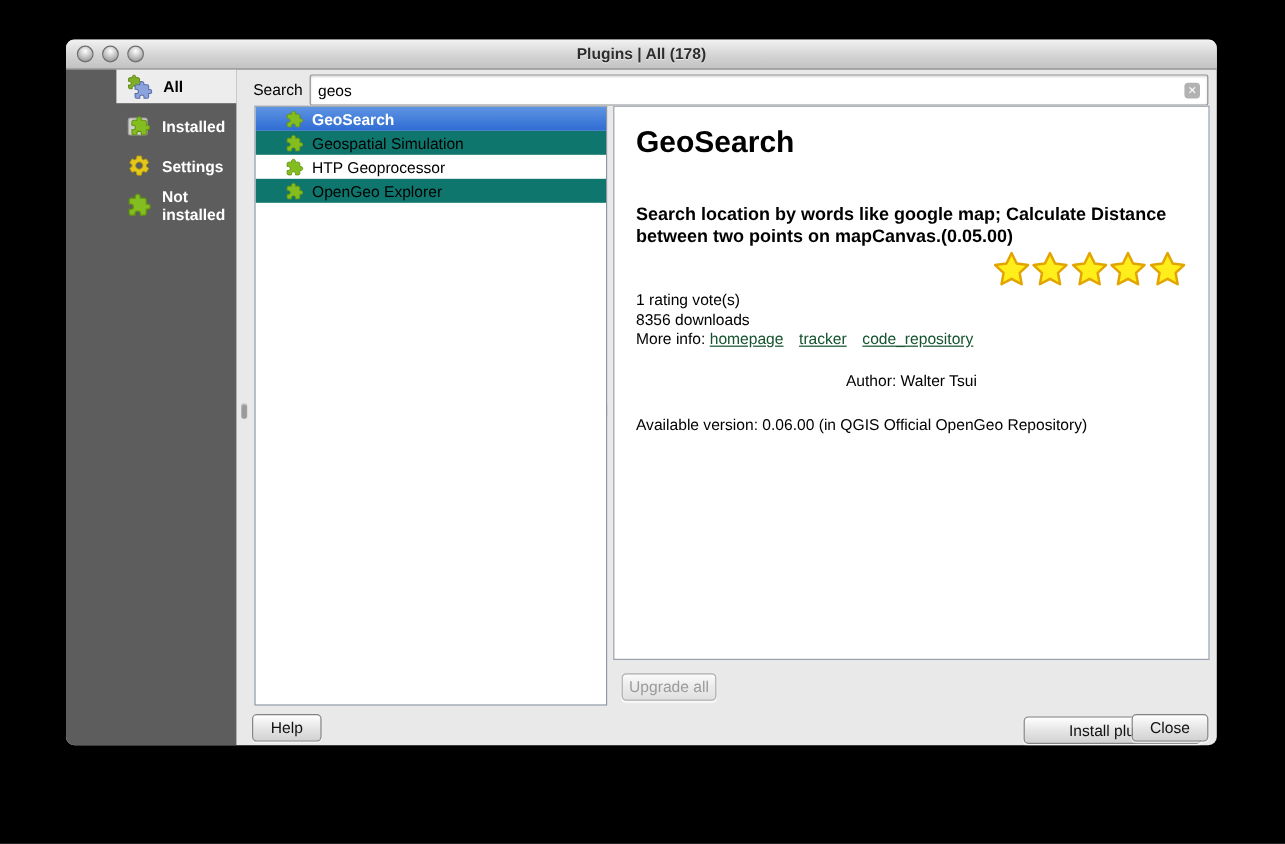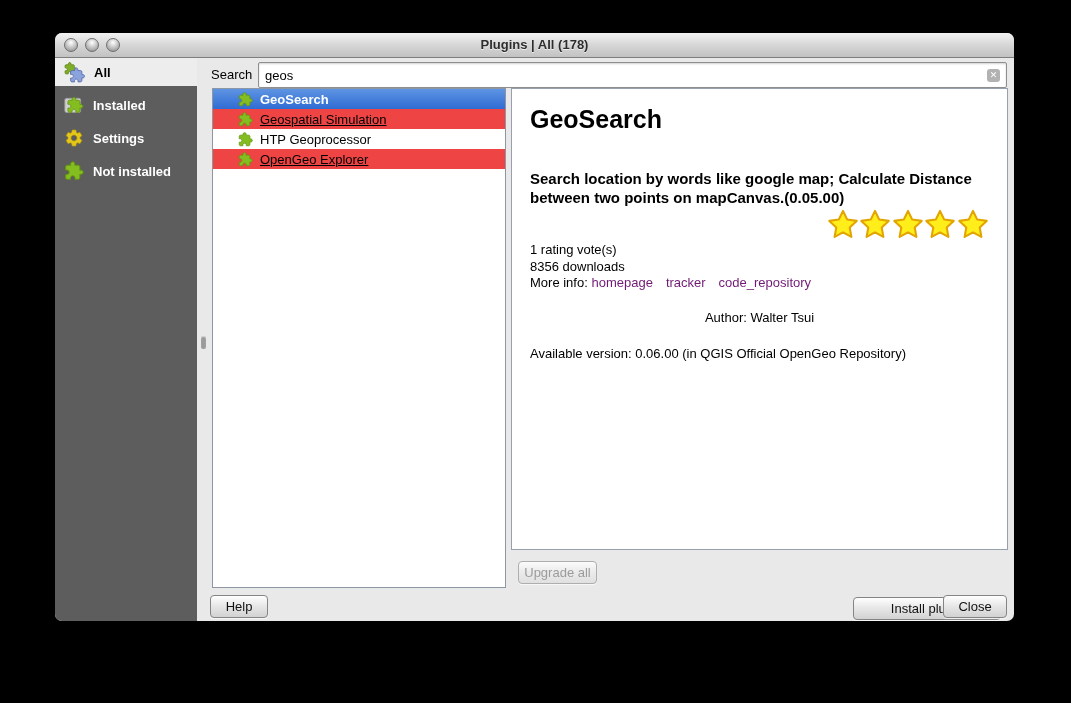--- a/index.html
+++ b/index.html
@@ -23,21 +23,21 @@
     text-shadow: 0 1px 0 rgba(255,255,255,0.65); font-weight: bold;
   }
   .traffic { position: absolute; left: 9px; top: 5px; display: flex; gap: 7px; }
   .tl-btn {
     width: 14px; height: 14px; border-radius: 50%;
     background: radial-gradient(circle at 50% 30%, #ffffff, #c3c3c3 50%, #8d8d8d 95%);
     border: 1px solid #6f6f6f;
   }
 
   
-  .sidebar { position: absolute; left: 0; top: 25px; bottom: 0; width: 142px; background: #5d5d5d; }
+  .sidebar { position: absolute; left: 0; top: 25px; bottom: 0; width: 142px; background: #5d5d5d; padding-left: 42px; }
   .side-item {
     display: flex; align-items: center; gap: 9px; height: 28px; padding-left: 9px;
     margin-bottom: 5px; font-size: 13px; font-weight: bold; color: #fff; cursor: default;
   }
   .side-item.selected { background: #ededed; color: #000; }
   .side-item svg { flex: 0 0 auto; }
 
   
   .main { position: absolute; left: 142px; top: 25px; right: 0; bottom: 0; }
 
@@ -58,38 +58,38 @@
   }
 
   .list-panel {
     position: absolute; left: 15px; top: 30px; width: 294px; height: 500px;
     background: #fff; border: 1px solid #8d97a4; overflow: hidden;
   }
   .plugin-row {
     height: 20px; display: flex; align-items: center; gap: 7px;
     padding-left: 25px; font-size: 13px; color: #000; cursor: default;
   }
-  .plugin-row.alt { background: #ef4444; text-decoration: underline; }
+  .plugin-row.alt { background: #0f766e; }
   .plugin-row.selected {
     background: linear-gradient(#5e94e2, #2f6cd4); color: #fff; font-weight: bold;
   }
 
   .details-panel {
     position: absolute; left: 314px; right: 6px; top: 30px; height: 462px;
     background: #fff; border: 1px solid #97a0ac; padding: 10px 18px; overflow: hidden;
     font-size: 13px; color: #000;
   }
   .details-panel h1 { font-size: 25px; font-weight: bold; margin-top: 6px; }
   .plugin-desc { font-weight: bold; font-size: 15px; line-height: 19px; margin-top: 35px; max-width: 452px; }
   .stars-row { margin-top: 2px; text-align: right; height: 32px; }
   .stars-row svg { margin-left: -3px; vertical-align: top; }
   .rating-votes, .downloads { text-align: left; line-height: 17px; }
   .tags-line { margin-top: 3px; line-height: 16px; }
   .info-line { line-height: 16px; }
-  .info-line a { color: #701a75; margin-right: 13px; cursor: pointer; }
+  .info-line a { color: #14532d; text-decoration: underline; margin-right: 13px; cursor: pointer; }
   .author-line { margin-top: 19px; line-height: 16px; text-align: center; }
   .version-line { margin-top: 20px; line-height: 16px; }
 
   
   .btn {
     position: absolute; height: 23px; border-radius: 4px;
     border: 1px solid #848484;
     background: linear-gradient(#ffffff, #e8e8e8 45%, #d2d2d2);
     font-size: 13px; color: #111; text-align: center; line-height: 21px;
     font-family: "Liberation Sans", sans-serif; cursor: pointer;

